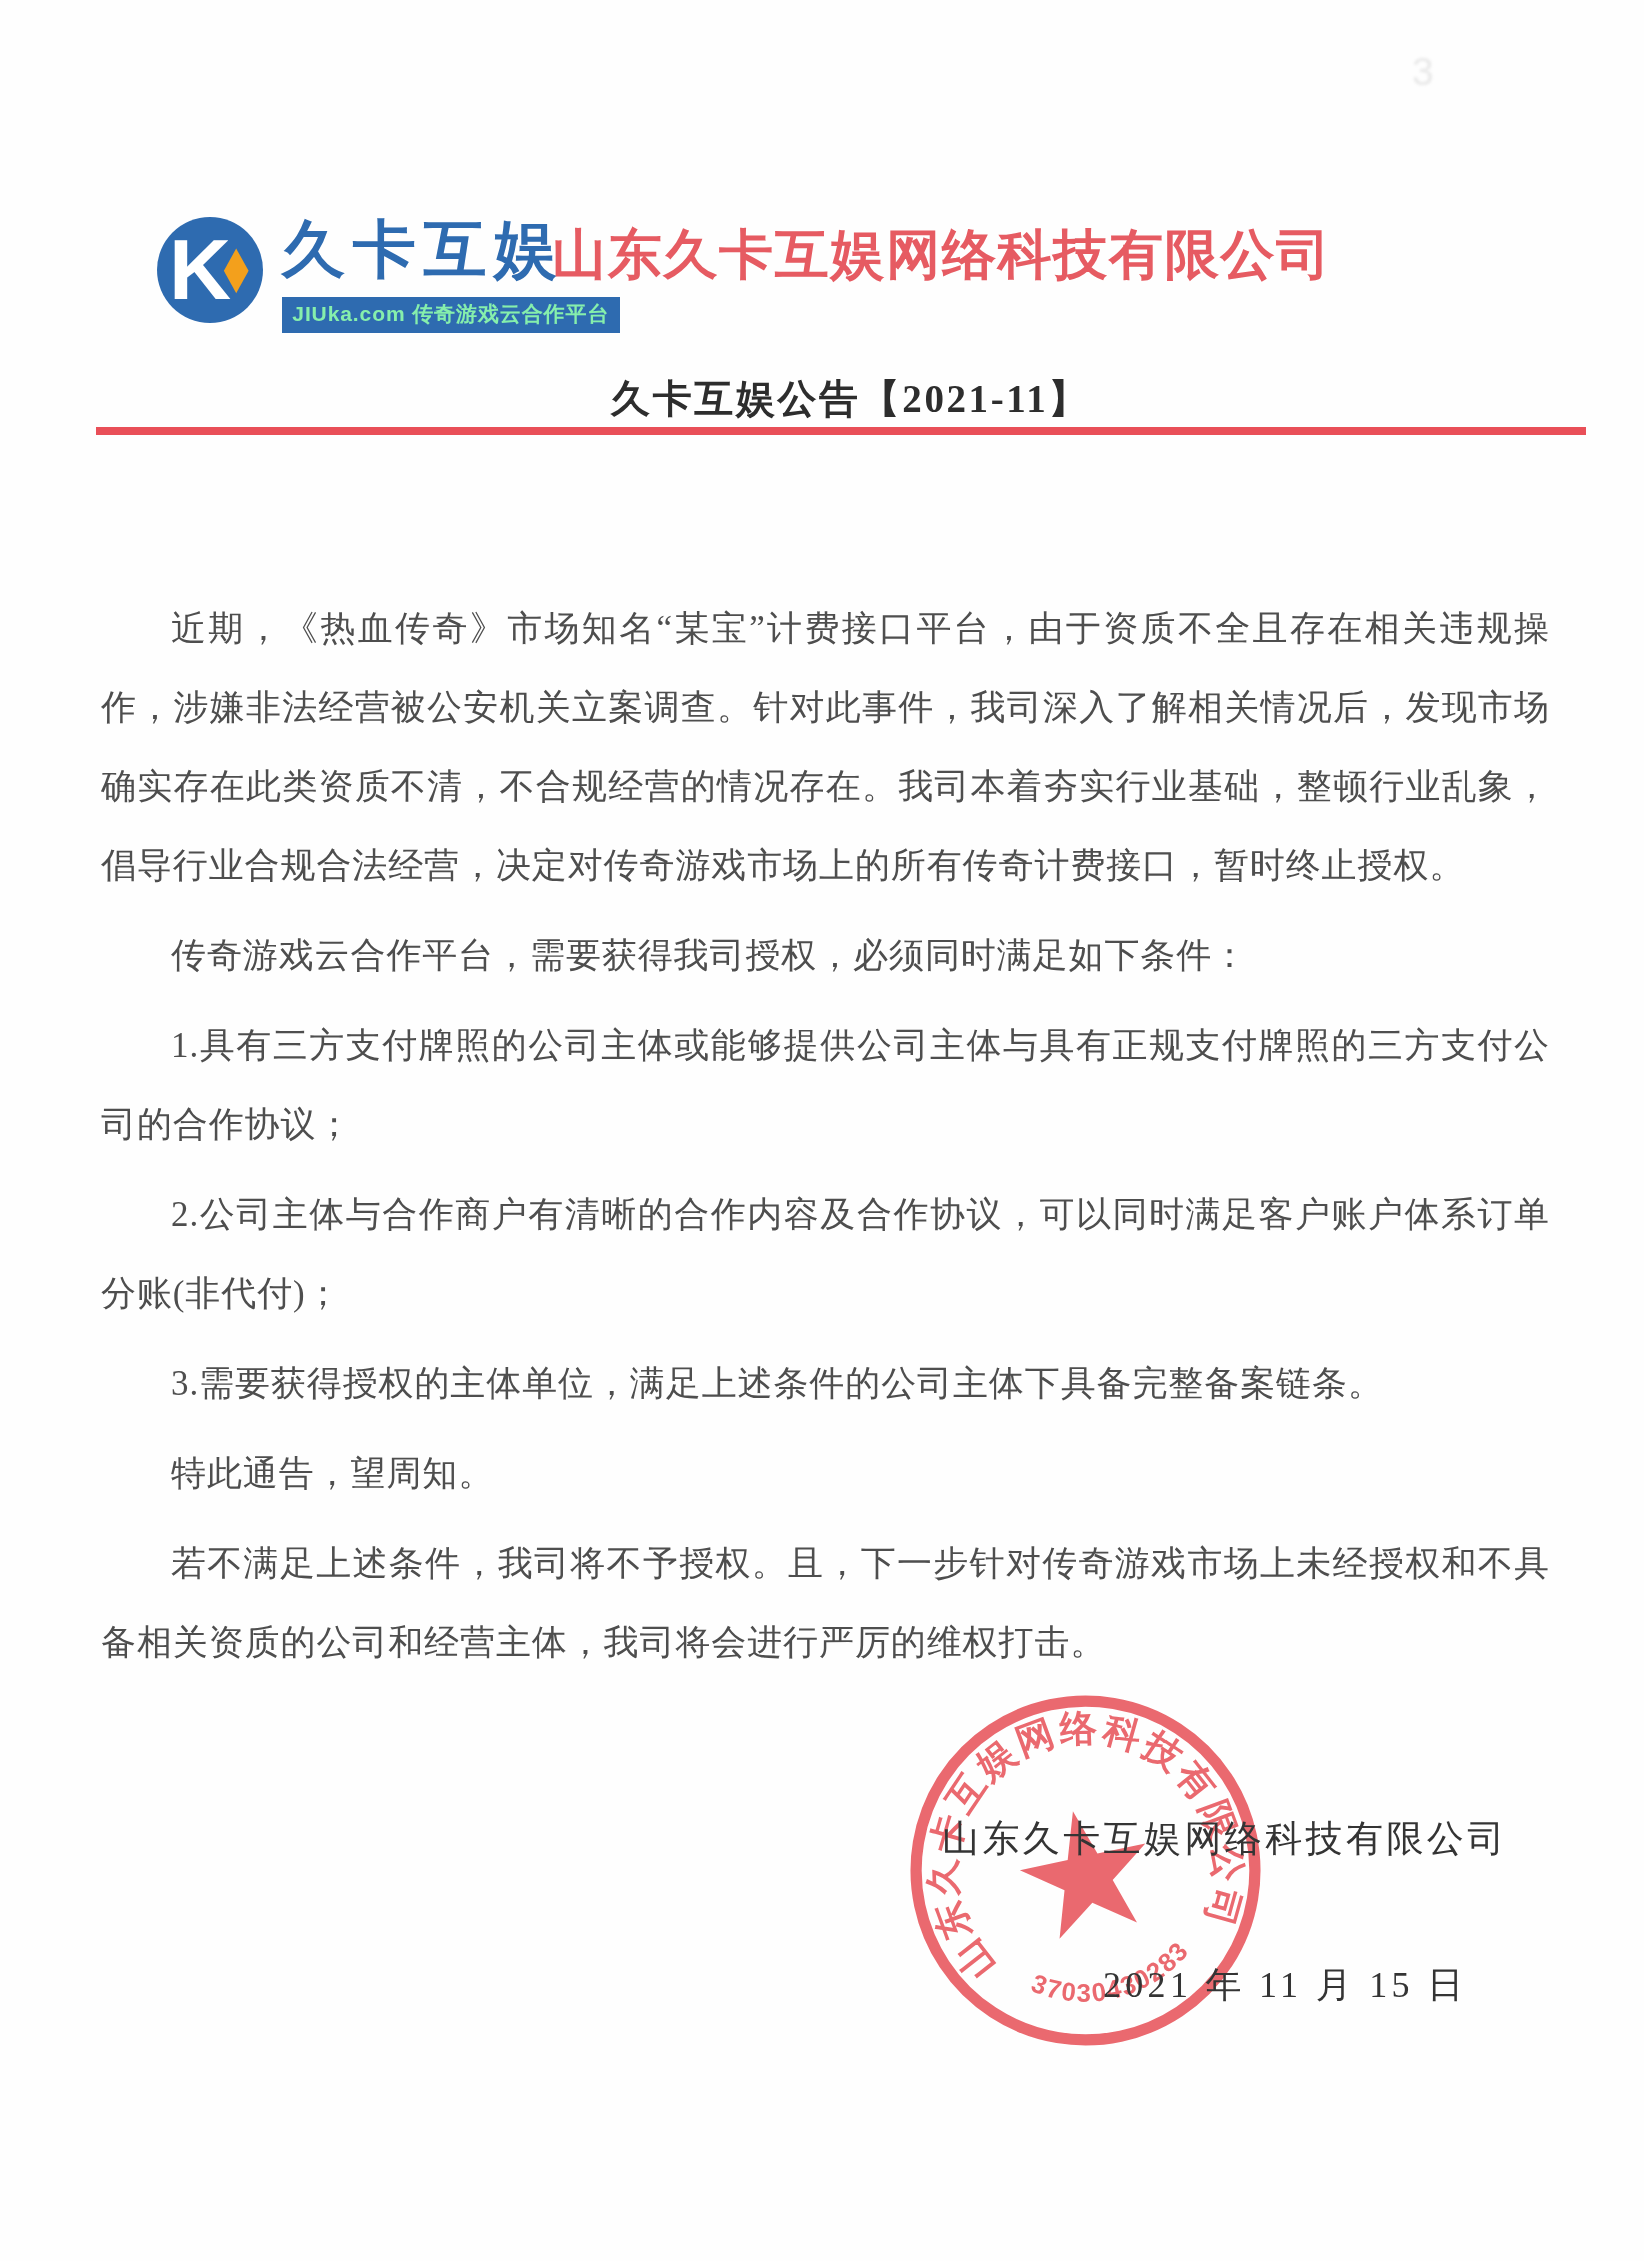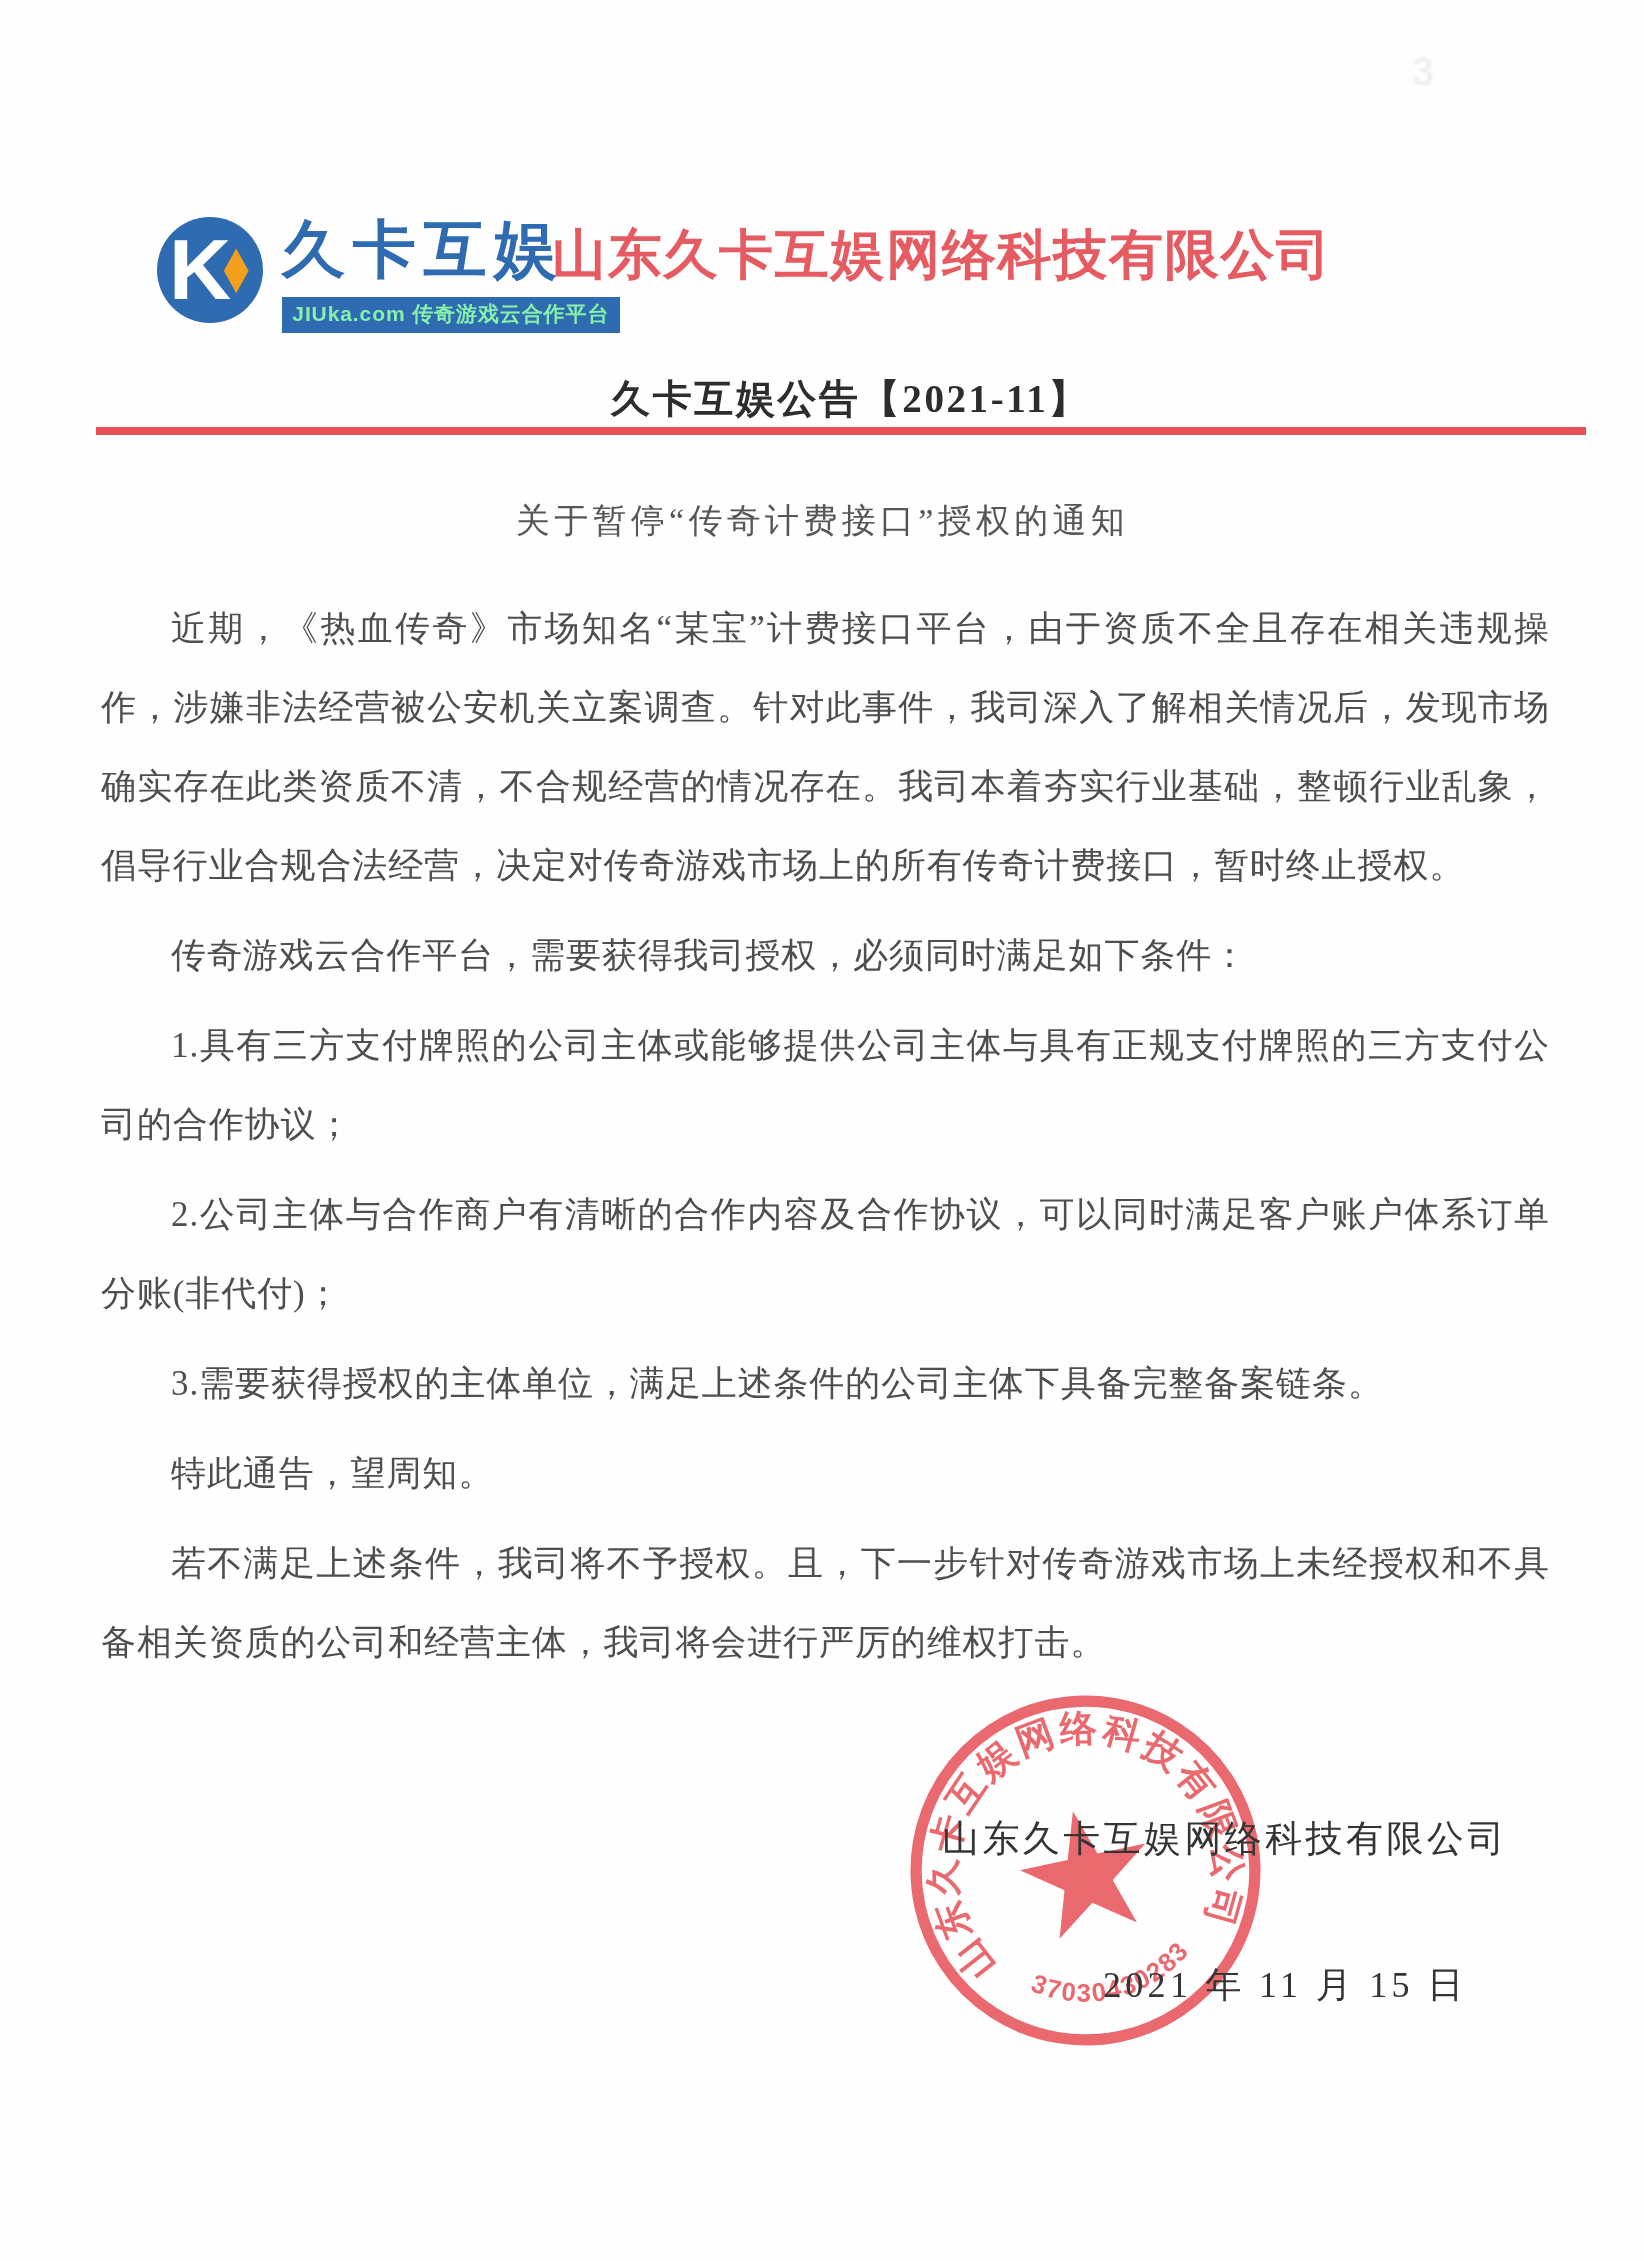--- a/index.html
+++ b/index.html
@@ -115,21 +115,20 @@
         <div class="brand-tagline">JIUka.com 传奇游戏云合作平台</div>
       </div>
     </div>
     <h1 class="company-name">山东久卡互娱网络科技有限公司</h1>
   </header>
 
   <div class="announce-no">久卡互娱公告【2021-11】</div>
 
   <div class="divider"></div>
 
-  <h2 class="doc-title">关于暂停“传奇计费接口”授权的通知</h2>
 
   <main class="body-text">
     <p>近期，《热血传奇》市场知名“某宝”计费接口平台，由于资质不全且存在相关违规操作，涉嫌非法经营被公安机关立案调查。针对此事件，我司深入了解相关情况后，发现市场确实存在此类资质不清，不合规经营的情况存在。我司本着夯实行业基础，整顿行业乱象，倡导行业合规合法经营，决定对传奇游戏市场上的所有传奇计费接口，暂时终止授权。</p>
     <p>传奇游戏云合作平台，需要获得我司授权，必须同时满足如下条件：</p>
     <p>1.具有三方支付牌照的公司主体或能够提供公司主体与具有正规支付牌照的三方支付公司的合作协议；</p>
     <p>2.公司主体与合作商户有清晰的合作内容及合作协议，可以同时满足客户账户体系订单分账(非代付)；</p>
     <p>3.需要获得授权的主体单位，满足上述条件的公司主体下具备完整备案链条。</p>
     <p>特此通告，望周知。</p>
     <p>若不满足上述条件，我司将不予授权。且，下一步针对传奇游戏市场上未经授权和不具备相关资质的公司和经营主体，我司将会进行严厉的维权打击。</p>
   </main>

